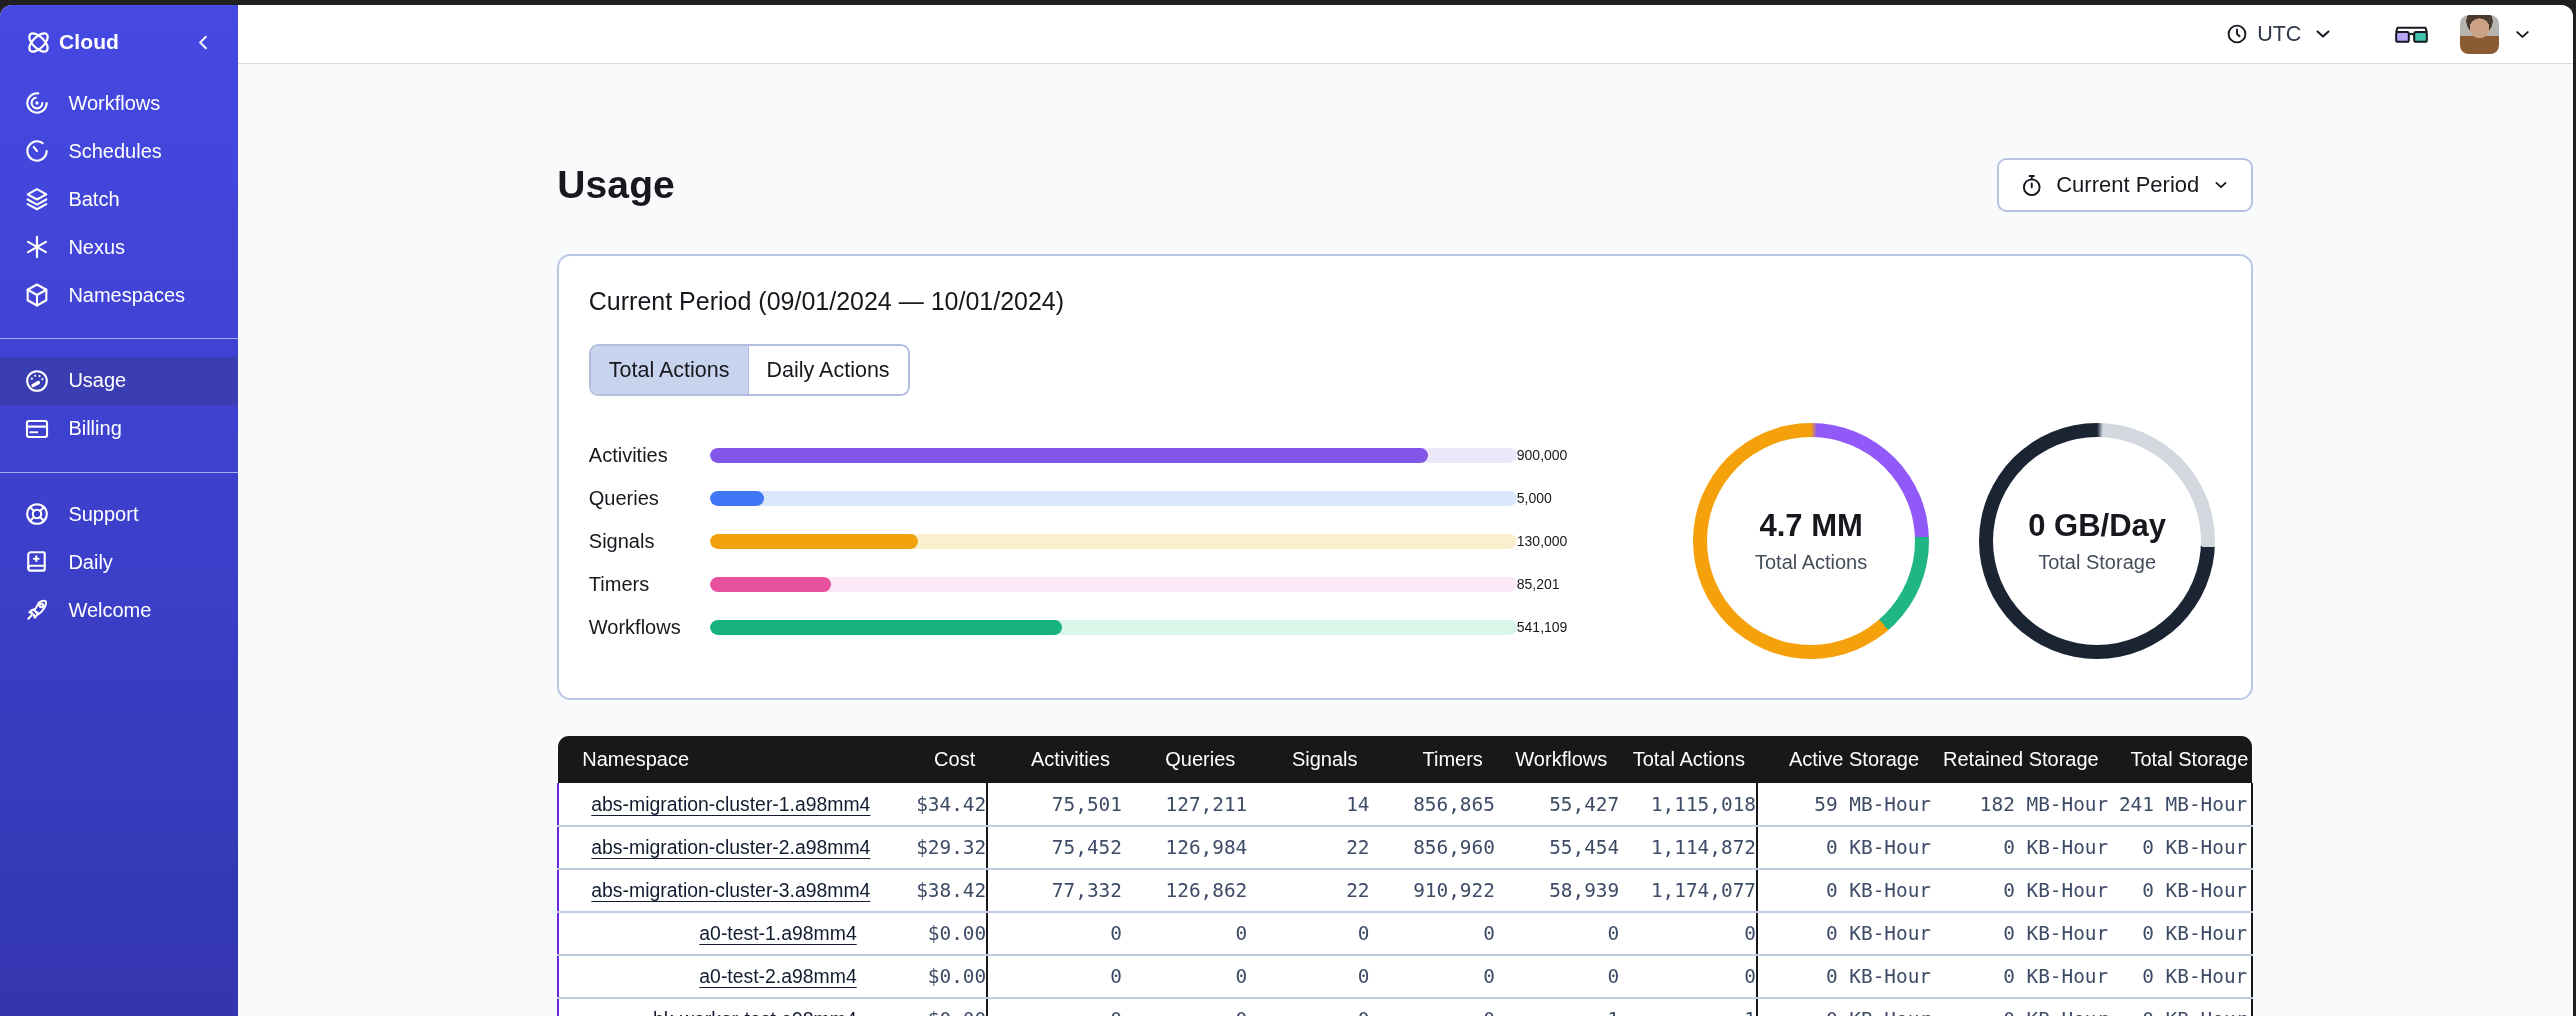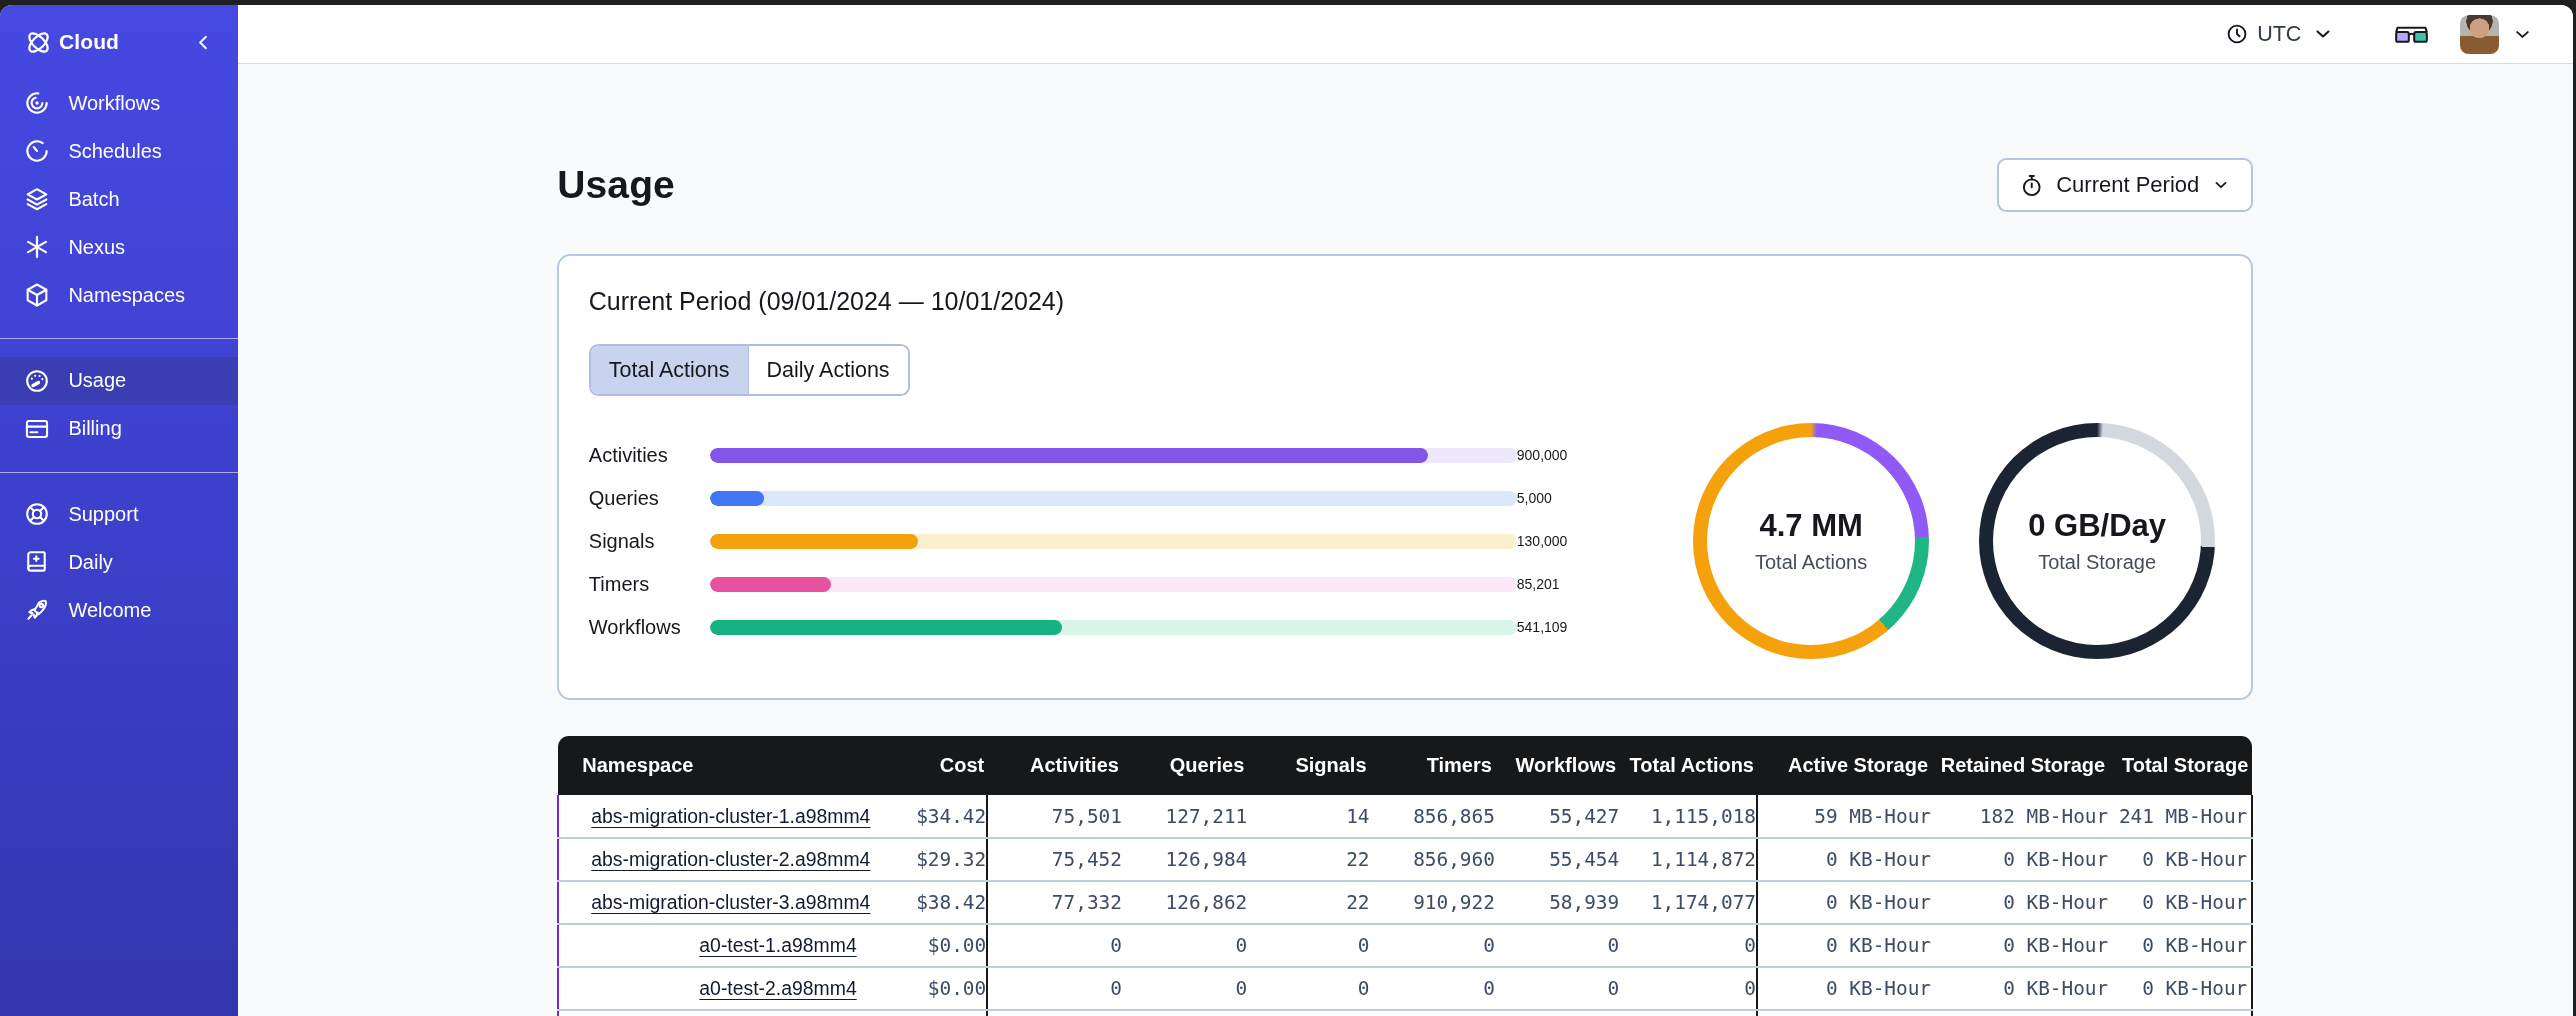--- a/index.html
+++ b/index.html
@@ -65,22 +65,22 @@
   .donut { position:relative; width:236px; height:236px; }
   .ring { position:absolute; inset:0; border-radius:50%; }
   .ring::after { content:""; position:absolute; inset:14px; background:#fff; border-radius:50%; }
   .donut-txt { position:absolute; inset:0; display:flex; flex-direction:column;
     align-items:center; justify-content:center; gap:6.7px; z-index:2; }
   .donut-val { font-size:31px; font-weight:600; color:#16181d; }
   .donut-lab { font-size:20px; color:#454d5a; }
 
   
   table { margin-top:36px; width:1696px; border-collapse:collapse; table-layout:fixed; background:#fff; }
-  thead th { background:#17181a; color:#fff; font-size:20px; font-weight:700;
-    height:59px; padding:3px; text-align:right; white-space:nowrap; }
+  thead th { background:#17181a; color:#fff; font-size:20px; font-weight:400;
+    height:41px; padding:12px; text-align:right; white-space:nowrap; }
   thead th:first-child { text-align:left; padding-left:24px; border-radius:10.7px 0 0 0; }
   thead th:last-child { border-radius:0 10.7px 0 0; padding-right:4px; }
   tbody td { height:43px; padding:0; text-align:right; font-size:19.4px; white-space:nowrap;
     font-family:"DejaVu Sans Mono",monospace; color:#3d4b66; border-bottom:2px solid #c0cce0; }
   tbody tr td:first-child { text-align:right; padding-left:32px; border-left:2px solid #6d28d9;
     font-family:"Liberation Sans","DejaVu Sans",sans-serif; }
   tbody tr td:last-child { border-right:2px solid #17181a; padding-right:4px; }
   tbody td.gdiv { border-left:2px solid #17181a; }
   .ns-link { color:#111c30; text-decoration:underline; text-underline-offset:4px; cursor:pointer; }
 </style>

